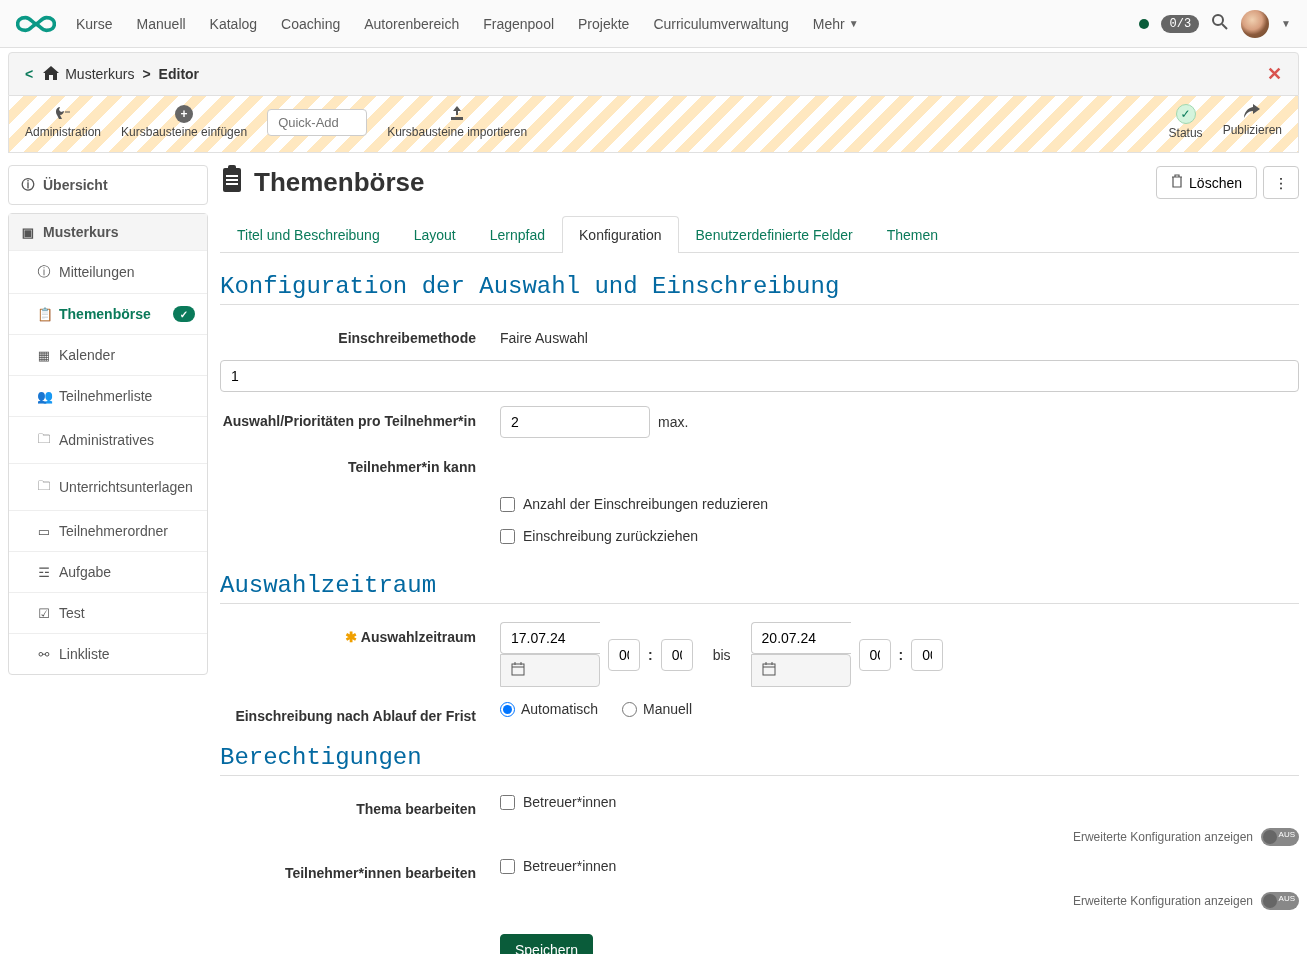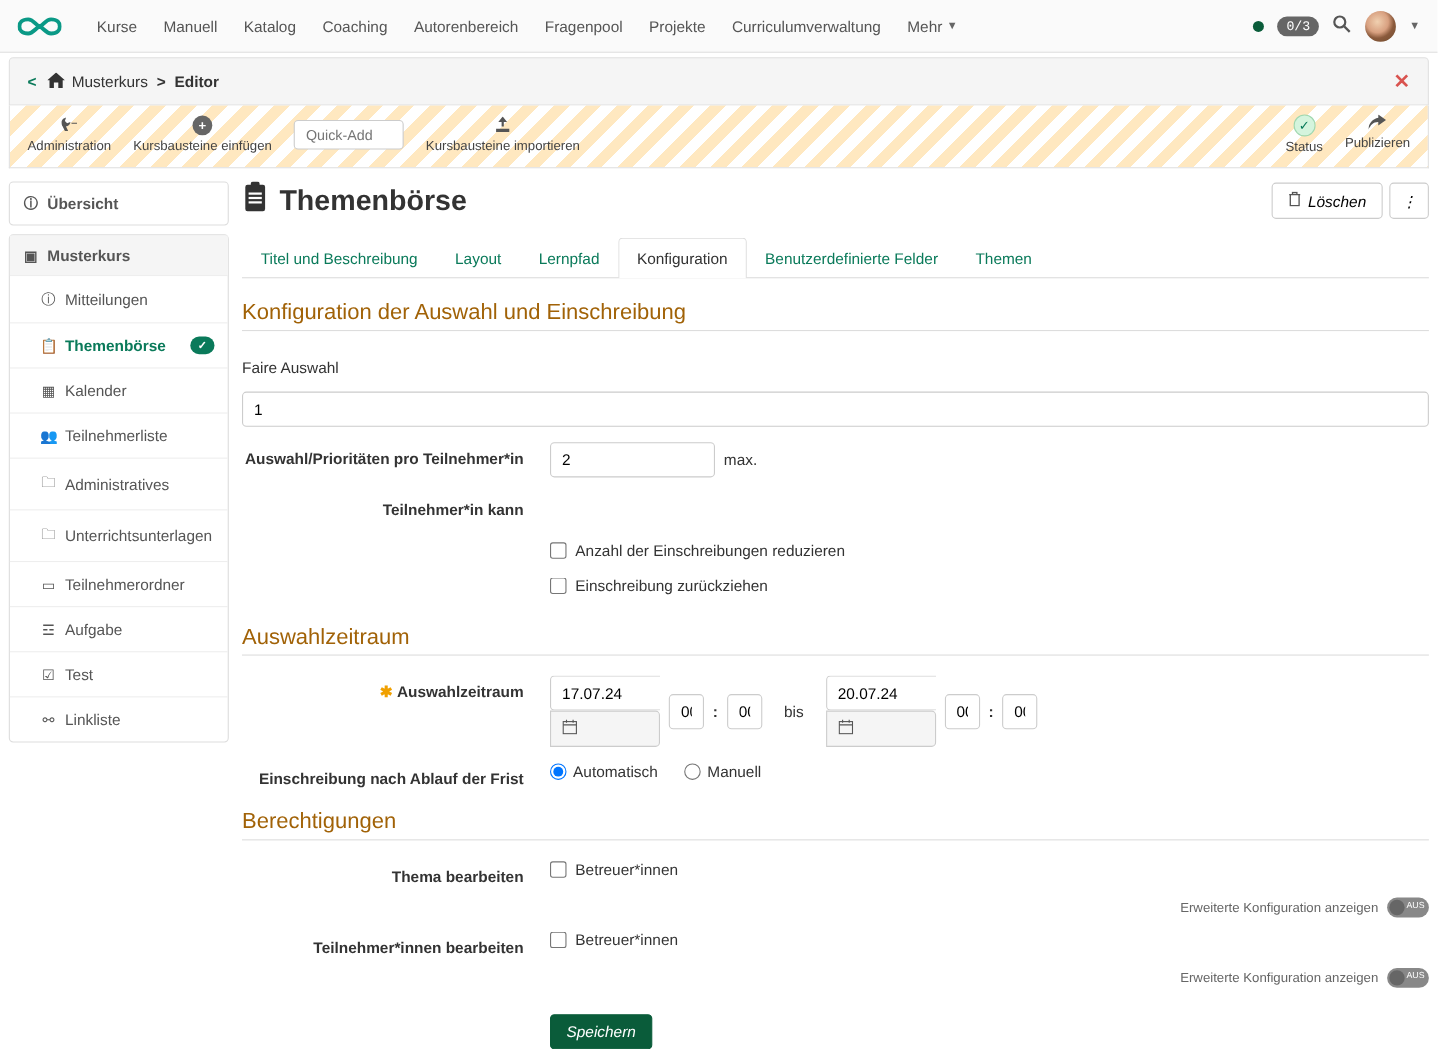--- a/index.html
+++ b/index.html
@@ -2,21 +2,21 @@
 <html><head>
 <meta charset="utf-8">
 <style>
 * { box-sizing: border-box; margin: 0; padding: 0; }
 body { font-family: -apple-system, BlinkMacSystemFont, "Segoe UI", Helvetica, Arial, sans-serif; font-size: 14px; color: #333; background: #fff; }
 
 
 .topnav { display: flex; align-items: center; padding: 8px 16px; border-bottom: 1px solid #e0e0e0; height: 48px; background: #fafafa; }
 .logo { display: flex; align-items: center; margin-right: 20px; }
 .logo svg { width: 40px; height: 24px; }
-.nav-items { display: flex; gap: 24px; flex: 1; margin-left: 12px; }
+.nav-items { display: flex; gap: 24px; flex: 1; }
 .nav-item { color: #555; cursor: pointer; font-size: 14px; }
 .nav-more { display: flex; align-items: center; gap: 4px; }
 .nav-right { display: flex; align-items: center; gap: 12px; }
 .status-dot { width: 10px; height: 10px; border-radius: 50%; background: #0a5c3a; }
 .badge-count { background: #666; color: #fff; padding: 2px 8px; border-radius: 10px; font-size: 12px; font-family: Liberation Mono, monospace; }
 .search-icon, .avatar { cursor: pointer; }
 .avatar { width: 28px; height: 28px; border-radius: 50%; background: radial-gradient(circle at 40% 35%, #f0d0b0 0%, #d8a080 40%, #8b5a3c 60%, #6b4a2c 100%); }
 .caret { font-size: 10px; color: #666; }
 
 
@@ -44,31 +44,31 @@
 .sidebar-item { padding: 12px 12px 12px 28px; color: #555; cursor: pointer; border-top: 1px solid #eee; display: flex; align-items: center; gap: 8px; position: relative; }
 .sidebar-item.active { color: #0a7a5a; font-weight: bold; }
 .sidebar-item .item-badge { margin-left: auto; background: #0a7a5a; color: #fff; border-radius: 10px; width: 22px; height: 16px; display: flex; align-items: center; justify-content: center; font-size: 10px; }
 .sidebar-icon { width: 14px; display: inline-block; text-align: center; font-size: 13px; }
 
 
 .content { flex: 1; min-width: 0; }
 .page-header { display: flex; align-items: center; gap: 12px; margin-bottom: 16px; }
 .page-title { font-size: 26px; font-weight: bold; display: flex; align-items: center; gap: 10px; }
 .page-actions { margin-left: auto; display: flex; gap: 6px; }
-.btn { padding: 7px 14px; border: 1px solid #ccc; border-radius: 4px; background: #fff; cursor: pointer; font-size: 14px; display: flex; align-items: center; gap: 6px; font-style: italic; }
+.btn { padding: 7px 14px; border: 1px solid #ccc; border-radius: 4px; background: #fff; cursor: pointer; font-size: 14px; display: flex; align-items: center; gap: 6px; }
 .btn-icon-only { padding: 7px 10px; }
 .btn-primary { background: #0a5c3a; color: #fff; border-color: #0a5c3a; }
 
 
 .tabs { display: flex; border-bottom: 1px solid #ddd; margin-bottom: 20px; }
 .tab { padding: 10px 16px; color: #0a7a5a; cursor: pointer; border: 1px solid transparent; border-bottom: none; margin-bottom: -1px; }
 .tab.active { background: #fff; border-color: #ddd; border-radius: 4px 4px 0 0; color: #333; }
 
 
-.section-title { font-size: 20px; font-weight: normal; margin-bottom: 4px; margin-top: 20px; color: #a16207; }
+.section-title { font-size: 24px; font-weight: normal; margin-bottom: 4px; margin-top: 20px; color: #0369a1; font-family: Liberation Mono, monospace; }
 .section-hr { border: none; border-top: 1px solid #ddd; margin-bottom: 18px; }
 .form-row { display: flex; margin-bottom: 14px; align-items: flex-start; }
 .form-label { width: 280px; text-align: right; padding-right: 24px; padding-top: 7px; font-weight: bold; color: #333; flex-shrink: 0; }
 .form-label .req { color: #f0a000; margin-right: 4px; }
 .form-control-wrap { flex: 1; display: flex; align-items: center; gap: 8px; flex-wrap: wrap; }
 .form-static { padding-top: 7px; }
 .form-input { padding: 7px 10px; border: 1px solid #ccc; border-radius: 4px; font-size: 14px; }
 .form-input.full { width: 100%; }
 .form-input.small { width: 150px; }
 .checkbox-row { display: flex; align-items: center; gap: 8px; margin-bottom: 8px; }
@@ -276,20 +276,21 @@
       <div class="tab">Lernpfad</div>
       <div class="tab active">Konfiguration</div>
       <div class="tab">Benutzerdefinierte Felder</div>
       <div class="tab">Themen</div>
     </div>
 
     <h2 class="section-title">Konfiguration der Auswahl und Einschreibung</h2>
     <hr class="section-hr">
 
     <div class="form-row">
+      <div class="form-label">Einschreibemethode</div>
       <div class="form-control-wrap">
         <span class="form-static">Faire Auswahl</span>
       </div>
     </div>
 
     <div class="form-row">
       <div class="form-control-wrap">
         <input class="form-input full" value="1" style="">
       </div>
     </div>

